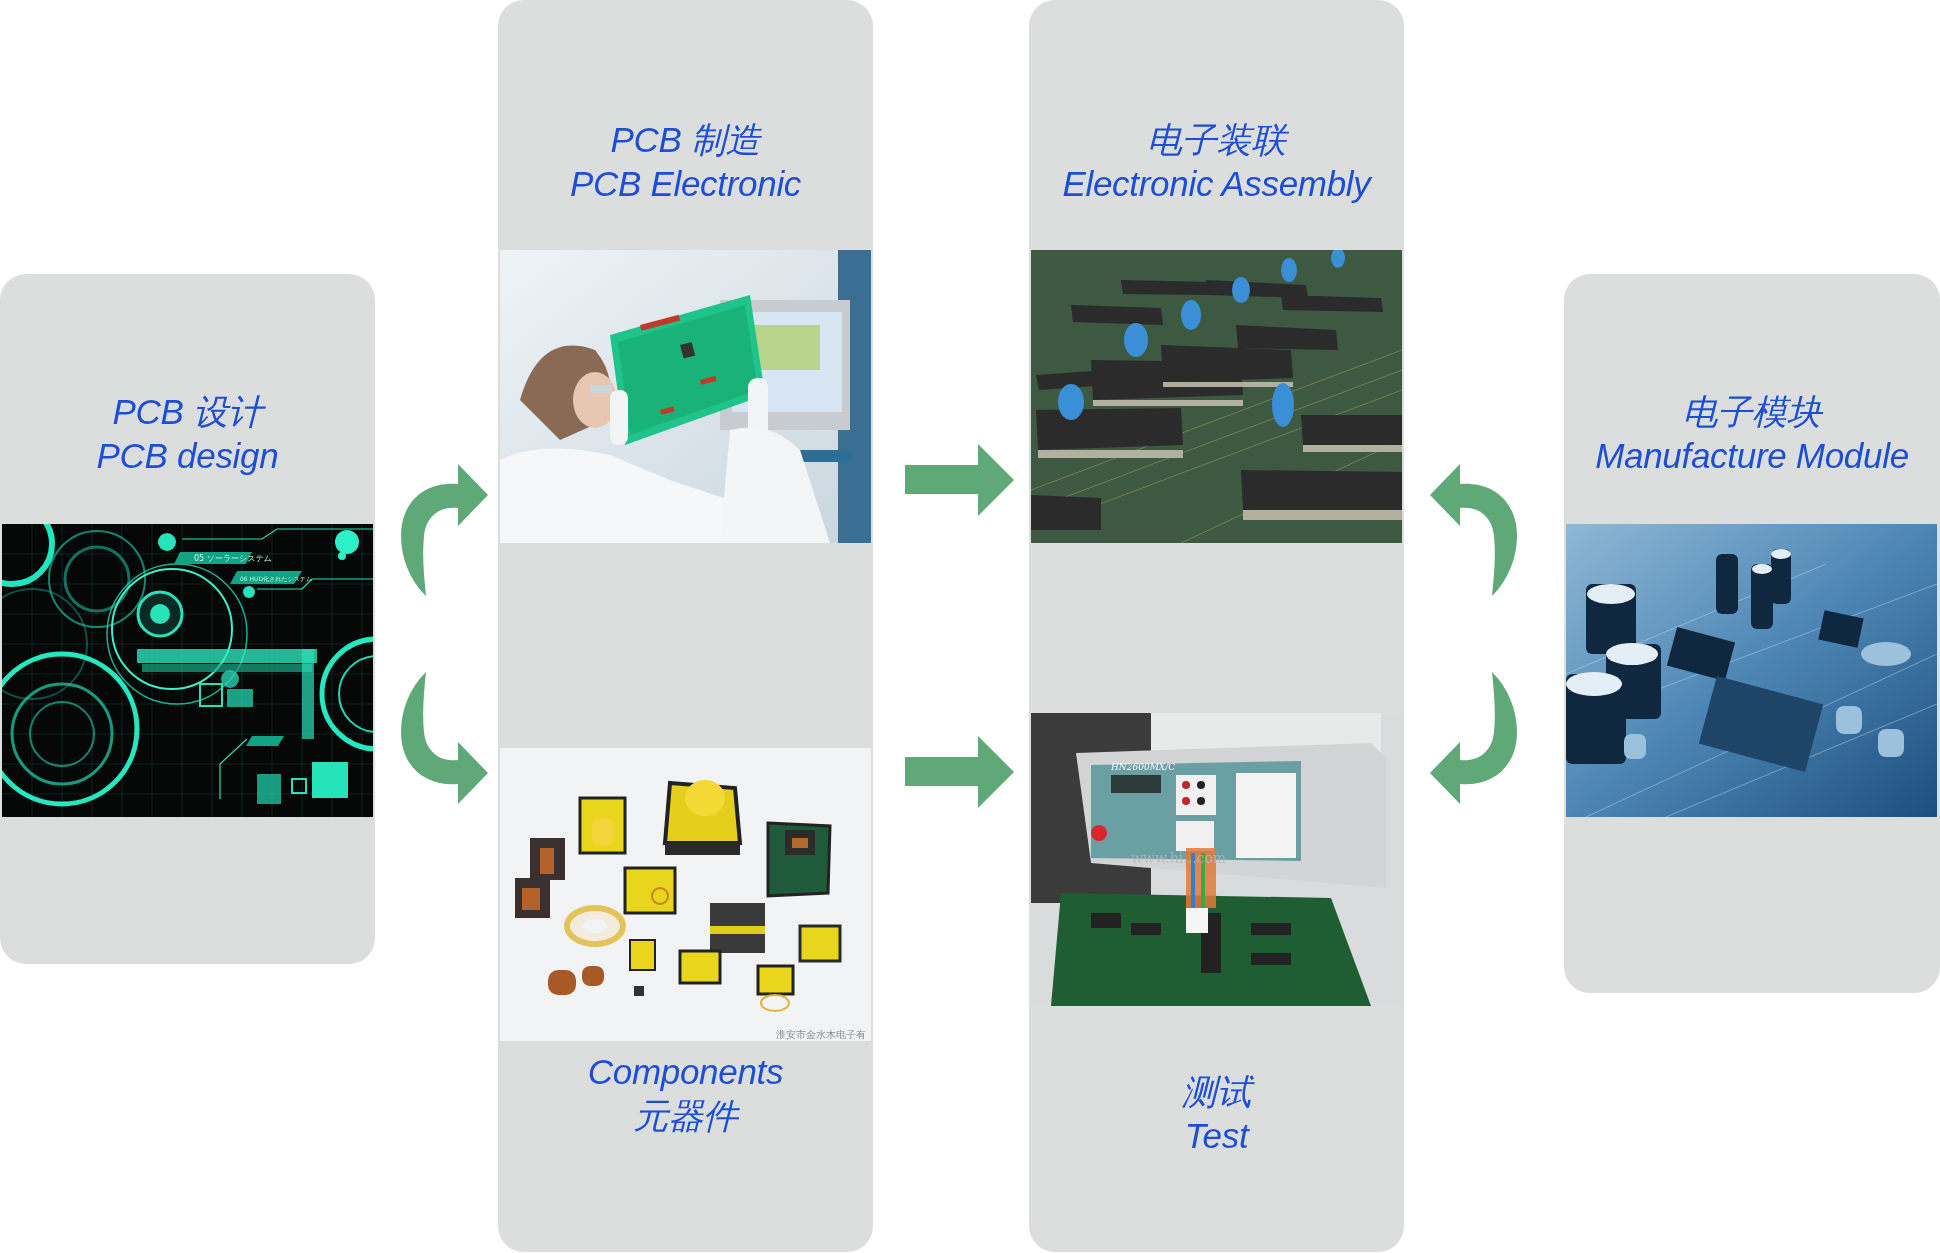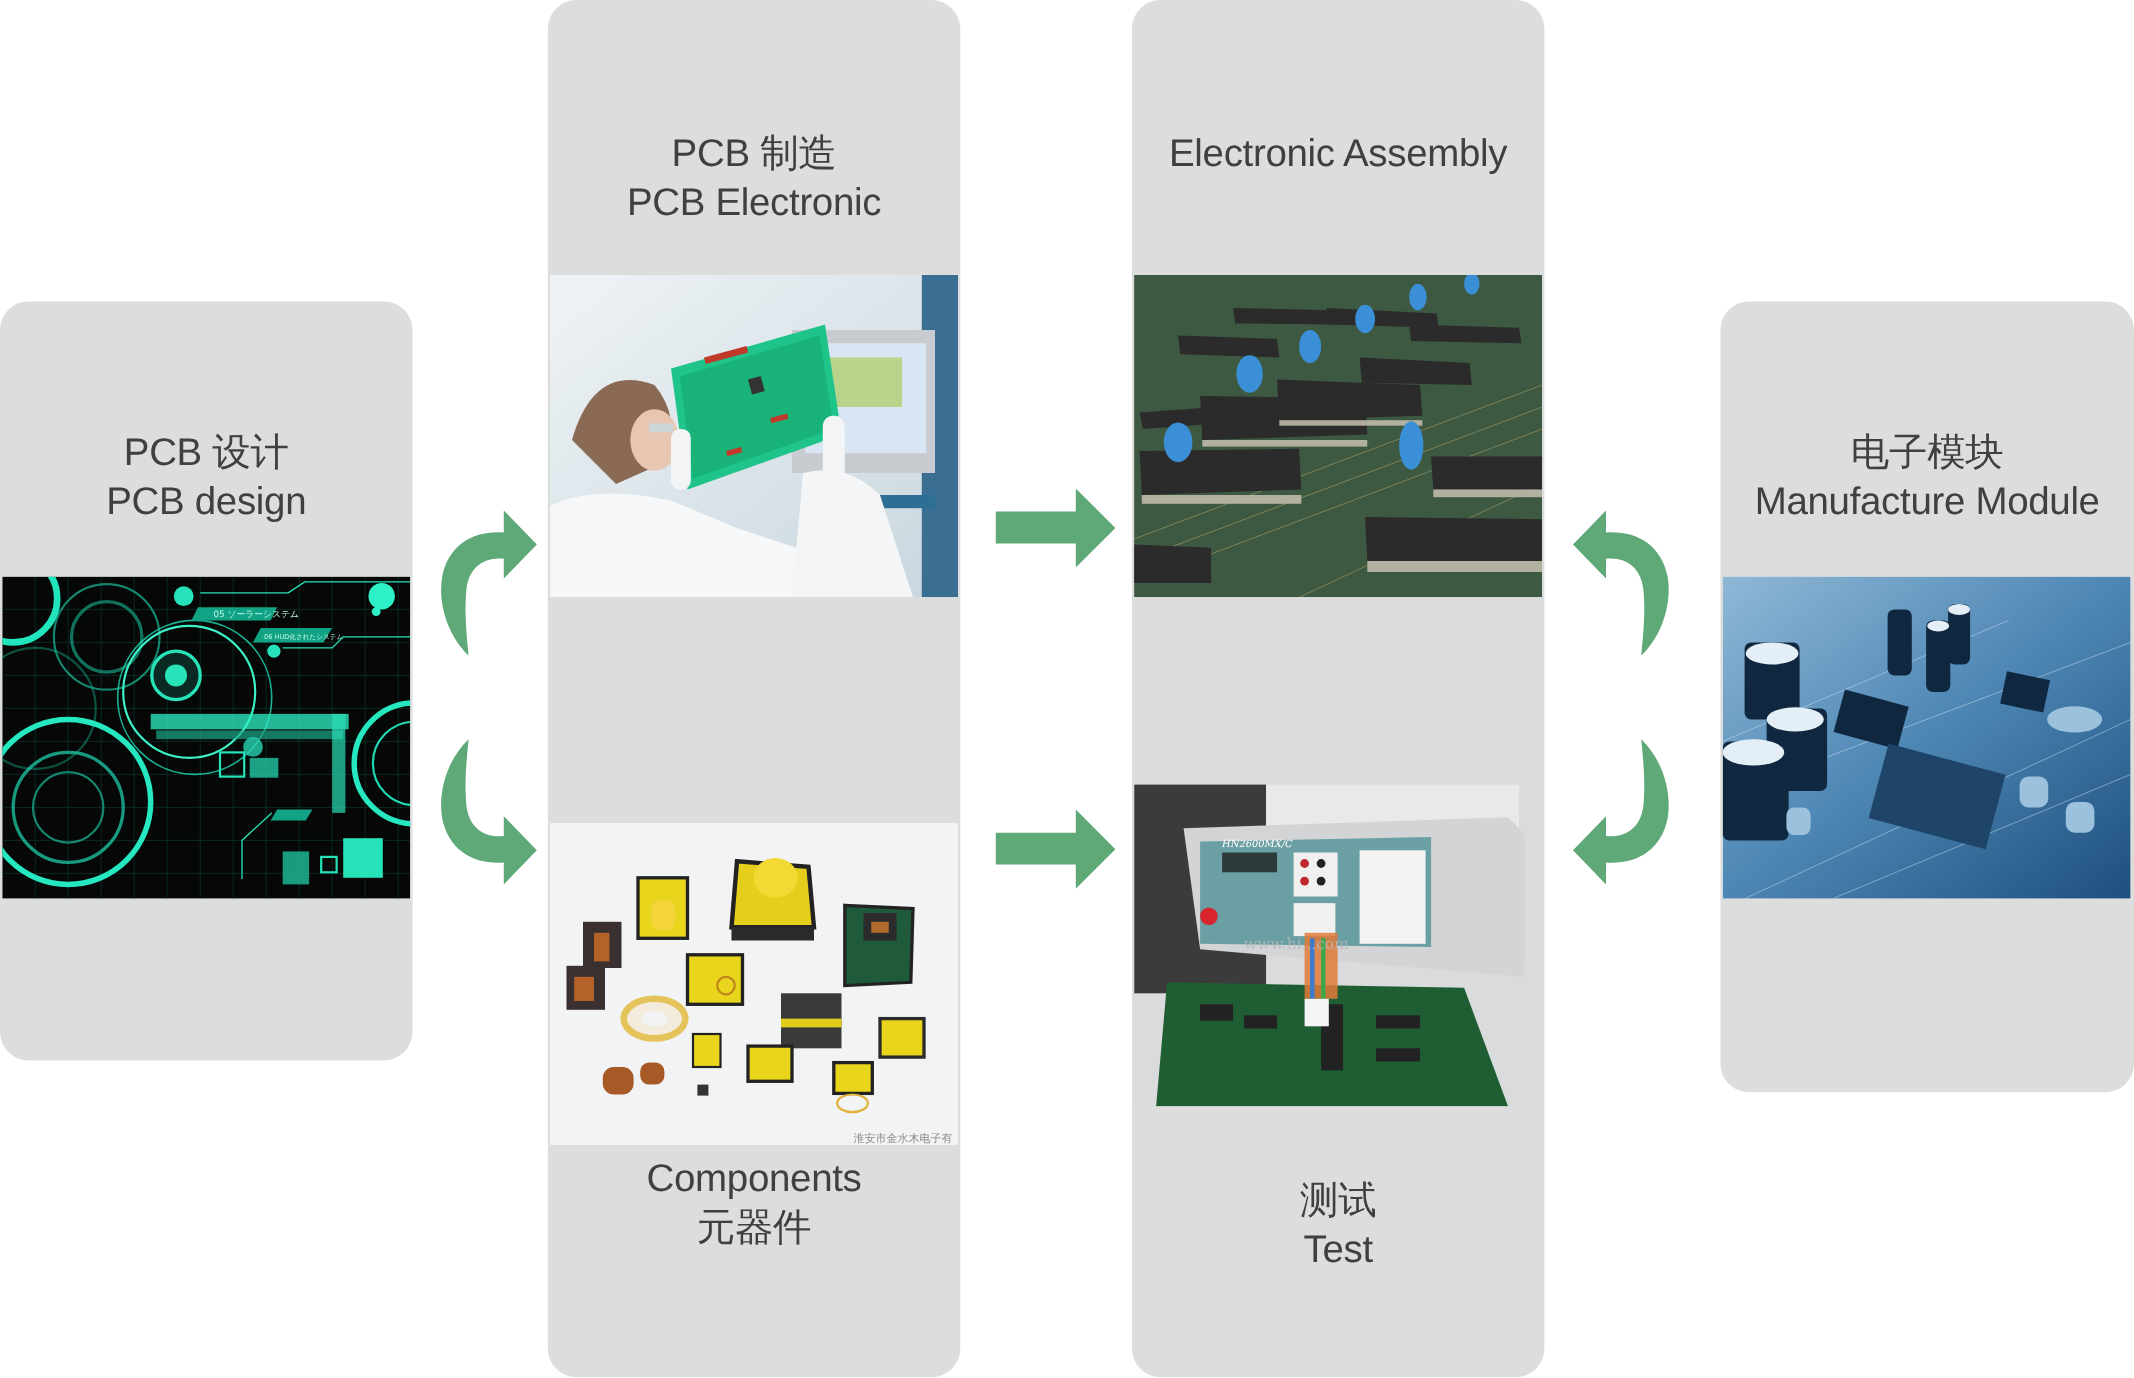--- a/index.html
+++ b/index.html
@@ -18,21 +18,22 @@
   .col-asm    { left: 1029px; top: 0;   width: 375px; height: 1252px; }
 
   .label {
     position: absolute;
     left: 0; right: 0;
     text-align: center;
     font-size: 35px;
     line-height: 44px;
     font-weight: 300;
     letter-spacing: -0.3px;
-    color: #404040;
+    color: #1d4ed8;
+    font-style: italic;
   }
   .label span { display: block; white-space: nowrap; }
 
   .pic { position: absolute; left: 2px; width: 371px; height: 293px; overflow: hidden; }
   .pic svg { width: 100%; height: 100%; display: block; }
 
   .arrow { position: absolute; }
   .arrow svg { display: block; }
 </style>
 </head>
@@ -169,20 +170,21 @@
     </svg>
   </div>
   <div class="label" style="top:1050px;">
     <span>Components</span>
     <span>元器件</span>
   </div>
 </div>
 
 <div class="card col-asm" style="background: rgb(220, 222, 221);">
   <div class="label" style="top:118px;">
+    <span>电子装联</span>
     <span>Electronic Assembly</span>
   </div>
   <div class="pic" style="top:250px;">
     <svg viewBox="0 0 371 293" preserveAspectRatio="none">
       <rect width="371" height="293" fill="#4e5a4a"></rect>
       <rect width="371" height="293" fill="#2f5a3a" opacity="0.55"></rect>
       <g stroke="#b8a86a" stroke-width="0.8" opacity="0.6" fill="none">
         <path d="M0 260 L371 120M0 240 L371 100M0 280 L371 140M150 293 L371 190"></path>
       </g>
       <g fill="#2b2b2b">

